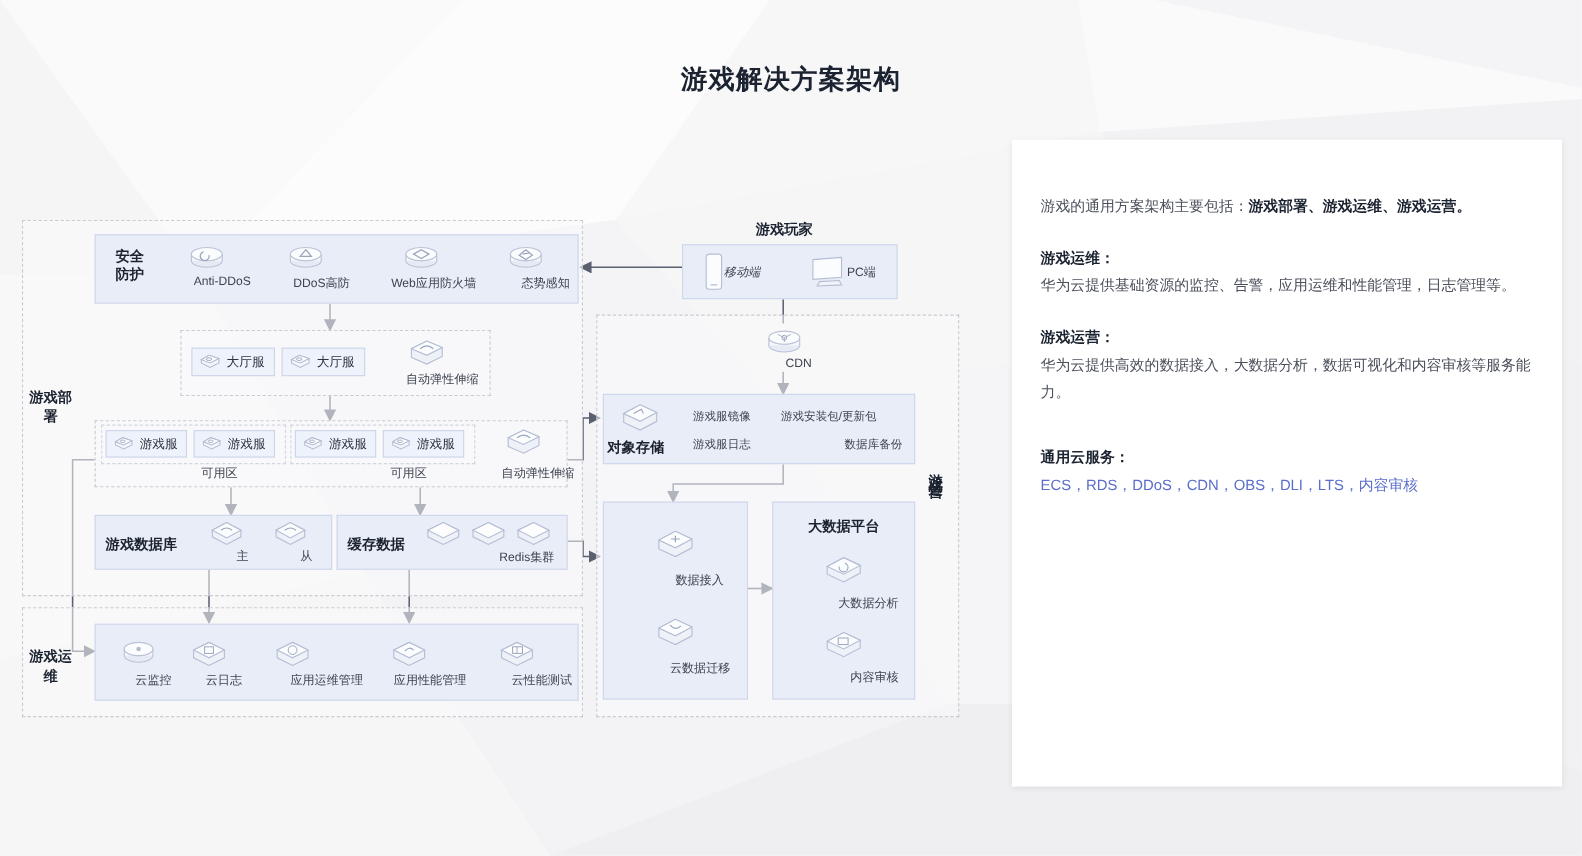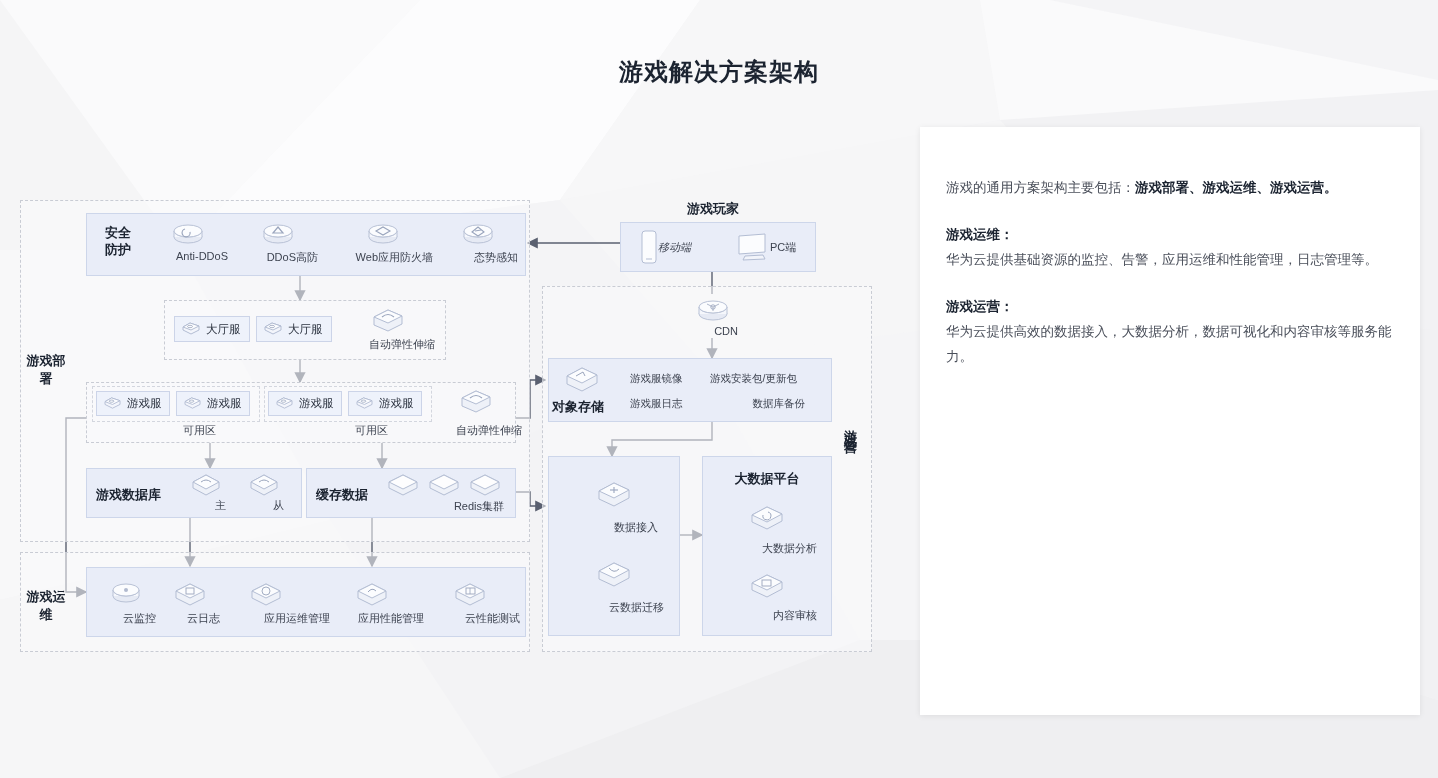--- a/index.html
+++ b/index.html
@@ -384,21 +384,21 @@
     <svg width="40" height="32" viewBox="0 0 40 32">
       <path d="M5,21 L5,13 L20,5 L35,12 L35,20 L20,28 z" fill="#eef1f8" stroke="#b3bdd3"></path>
       <path d="M5,13 L20,5 L35,12 L20,20 z" fill="#fbfcfe" stroke="#b3bdd3"></path>
       <path d="M14,13 l7,-4 l2,4" fill="none" stroke="#9aa5bd" stroke-width="1"></path>
     </svg>
   </div>
   <div class="blk-title" style="left:552px;top:398px;">对象存储</div>
   <div class="cap sm" style="left:630px;top:372px;width:90px;text-align:left;">游戏服镜像</div>
   <div class="cap sm" style="left:710px;top:372px;width:120px;text-align:left;">游戏安装包/更新包</div>
   <div class="cap sm" style="left:630px;top:397px;width:90px;text-align:left;">游戏服日志</div>
-  <div class="cap sm" style="left:685px;top:397px;width:120px;text-align:right;">数据库备份</div>
+  <div class="cap sm" style="left:734px;top:397px;width:120px;text-align:center;">数据库备份</div>
 
   <div class="panel" style="left:548px;top:456px;width:132px;height:180px;"></div>
   <div class="ico" style="left:594px;top:478px;">
     <svg width="40" height="32" viewBox="0 0 40 32">
       <path d="M5,21 L5,13 L20,5 L35,12 L35,20 L20,28 z" fill="#eef1f8" stroke="#b3bdd3"></path>
       <path d="M5,13 L20,5 L35,12 L20,20 z" fill="#fbfcfe" stroke="#b3bdd3"></path>
       <line x1="16" y1="12" x2="24" y2="12" stroke="#9aa5bd" stroke-width="1.1"></line>
       <line x1="20" y1="9" x2="20" y2="15" stroke="#9aa5bd" stroke-width="1.1"></line>
     </svg>
   </div>
@@ -442,13 +442,17 @@
   <div class="sec">
     <h4>游戏运维：</h4>
     <p>华为云提供基础资源的监控、告警，应用运维和性能管理，日志管理等。</p>
   </div>
 
   <div class="sec">
     <h4>游戏运营：</h4>
     <p>华为云提供高效的数据接入，大数据分析，数据可视化和内容审核等服务能力。</p>
   </div>
 
+  <div class="svc">
+    <h4>通用云服务：</h4>
+    <div class="links">ECS，RDS，DDoS，CDN，OBS，DLI，LTS，内容审核</div>
+  </div>
 </div>
 
 </body></html>

